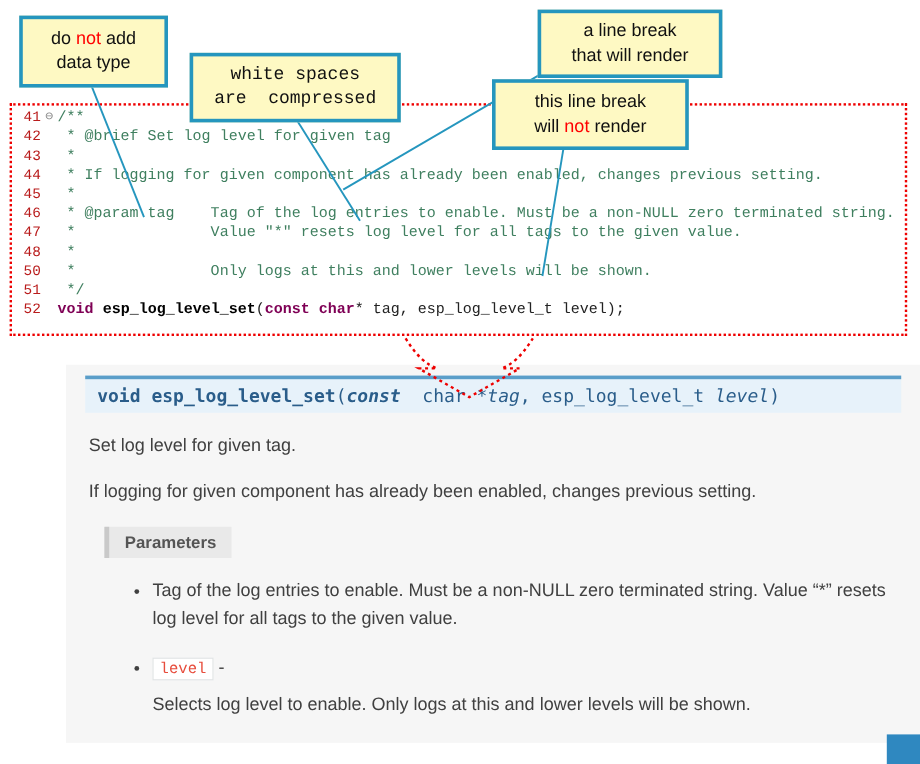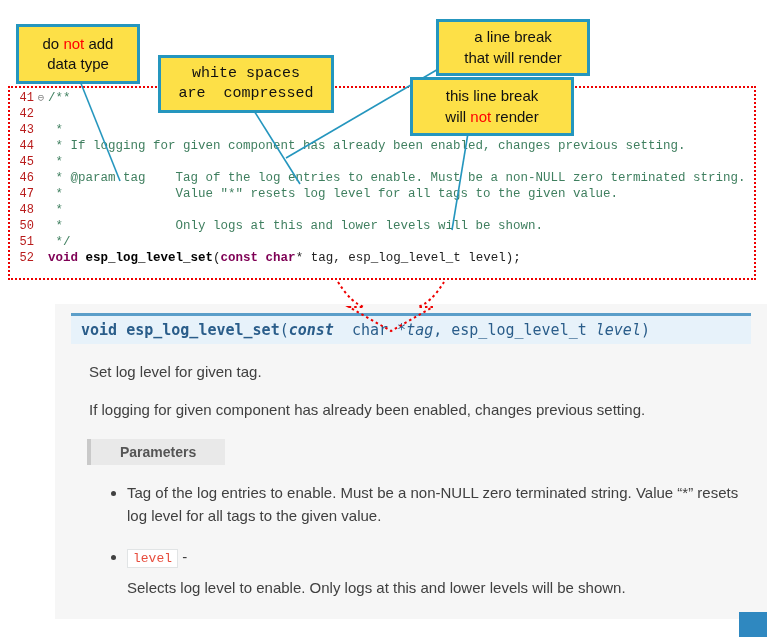--- a/index.html
+++ b/index.html
@@ -2,29 +2,29 @@
 <html><head>
 <meta charset="utf-8">
 <style>
   html,body{margin:0;padding:0;background:#ffffff;}
   .canvas{
     position:relative;width:767px;height:637px;background:#ffffff;
     font-family:"Liberation Sans",sans-serif;overflow:hidden;
   }
   
   .callout{
-    position:absolute;border:3px solid #2596be;background:#fde047;
+    position:absolute;border:3px solid #2596be;background:#fef9c3;
     display:flex;flex-direction:column;justify-content:center;align-items:center;
-    text-align:center;font-size:15px;color:#111;z-index:6;line-height:1.35;margin-top:11px;
+    text-align:center;font-size:15px;color:#111;z-index:6;line-height:1.35;
   }
   .callout-line{white-space:pre;}
   .callout .red{color:#ff0000;}
   .callout.c0{left:16px;top:13px;width:118px;height:54px;}
   .callout.c1{left:158px;top:44px;width:170px;height:52px;font-family:Liberation Mono, monospace;}
-  .callout.c2{left:436px;top:8px;width:148px;height:51px;}
+  .callout.c2{left:448px;top:8px;width:148px;height:51px;}
   .callout.c3{left:410px;top:66px;width:158px;height:53px;}
   
   .overlay{position:absolute;left:0;top:0;width:767px;height:637px;z-index:5;pointer-events:none;}
   .overlay line{stroke:#2596be;stroke-width:1.6;}
   .overlay .arrow{stroke:#ee0000;stroke-width:2;fill:none;stroke-dasharray:2.5 3;}
   
   .code-block{
     position:absolute;left:8px;top:86px;width:748px;height:194px;
     border:2px dotted #ee0000;background:#ffffff;box-sizing:border-box;
     font-family:"Liberation Mono","DejaVu Sans Mono",monospace;font-size:12.5px;
@@ -44,25 +44,25 @@
     background:#f6f6f6;box-sizing:border-box;padding:9px 10px 6px 10px;z-index:1;
     color:#404040;font-size:15px;
   }
   .signature{
     display:block;margin:0 6px;background:#e7f2fa;border-top:3px solid #5b9ec9;
     padding:5px 10px;color:#2a5d8a;font-size:15px;white-space:pre;
   }
   .sig-b{font-weight:bold;}
   .sig-bi{font-weight:bold;font-style:italic;}
   .sig-i{font-style:italic;}
-  .doc-p{margin:17px 0 0 24px;line-height:1.4;}
+  .doc-p{margin:17px 0 0 9px;line-height:1.4;}
   .params-label{
     display:inline-block;margin:19px 0 0 22px;background:#e9e9e9;
     border-left:4px solid #c9c9c9;color:#555555;font-weight:bold;
-    font-size:14px;padding:5px 29px;
+    font-size:14px;padding:5px 13px;
   }
   .param-list{margin:16px 0 0 62px;padding:0;list-style:disc;}
   .param-list li{margin-bottom:20px;}
   .param-list li::marker{color:#404040;}
   .param-chip{
     font-family:"Liberation Mono","DejaVu Sans Mono",monospace;font-size:13px;
     color:#e74c3c;background:#ffffff;border:1px solid #e1e4e5;padding:1px 5px;
   }
   .param-head{line-height:1.2;}
   .param-desc{margin-top:10px;line-height:1.55;max-width:636px;}
@@ -95,21 +95,21 @@
       <div class="callout-line"><span>that will render</span></div>
     </div>
   <div class="callout c3" id="callout-3">
       <div class="callout-line"><span>this line break</span></div>
       <div class="callout-line"><span>will </span><span class="red">not</span><span> render</span></div>
     </div>
 
   <div class="code-block">
     <div id="code-lines">
         <div class="code-line"><span class="line-num">41</span><span class="fold">⊖</span><span class="code-text"><span class="tok-comment">/**</span></span></div>
-        <div class="code-line"><span class="line-num">42</span><span class="fold"></span></div>
+        <div class="code-line"><span class="line-num">42</span><span class="fold"></span><span class="code-text"><span class="tok-comment"> * @brief Set log level for given tag</span></span></div>
         <div class="code-line"><span class="line-num">43</span><span class="fold"></span><span class="code-text"><span class="tok-comment"> *</span></span></div>
         <div class="code-line"><span class="line-num">44</span><span class="fold"></span><span class="code-text"><span class="tok-comment"> * If logging for given component has already been enabled, changes previous setting.</span></span></div>
         <div class="code-line"><span class="line-num">45</span><span class="fold"></span><span class="code-text"><span class="tok-comment"> *</span></span></div>
         <div class="code-line"><span class="line-num">46</span><span class="fold"></span><span class="code-text"><span class="tok-comment"> * @param tag    Tag of the log entries to enable. Must be a non-NULL zero terminated string.</span></span></div>
         <div class="code-line"><span class="line-num">47</span><span class="fold"></span><span class="code-text"><span class="tok-comment"> *               Value "*" resets log level for all tags to the given value.</span></span></div>
         <div class="code-line"><span class="line-num">48</span><span class="fold"></span><span class="code-text"><span class="tok-comment"> *</span></span></div>
         <div class="code-line"><span class="line-num">50</span><span class="fold"></span><span class="code-text"><span class="tok-comment"> *               Only logs at this and lower levels will be shown.</span></span></div>
         <div class="code-line"><span class="line-num">51</span><span class="fold"></span><span class="code-text"><span class="tok-comment"> */</span></span></div>
         <div class="code-line"><span class="line-num">52</span><span class="fold"></span><span class="code-text"><span class="tok-kw">void</span><span class="tok-plain"> </span><span class="tok-fname">esp_log_level_set</span><span class="tok-plain">(</span><span class="tok-kw">const</span><span class="tok-plain"> </span><span class="tok-kw">char</span><span class="tok-plain">* tag, esp_log_level_t level);</span></span></div>
       </div>

